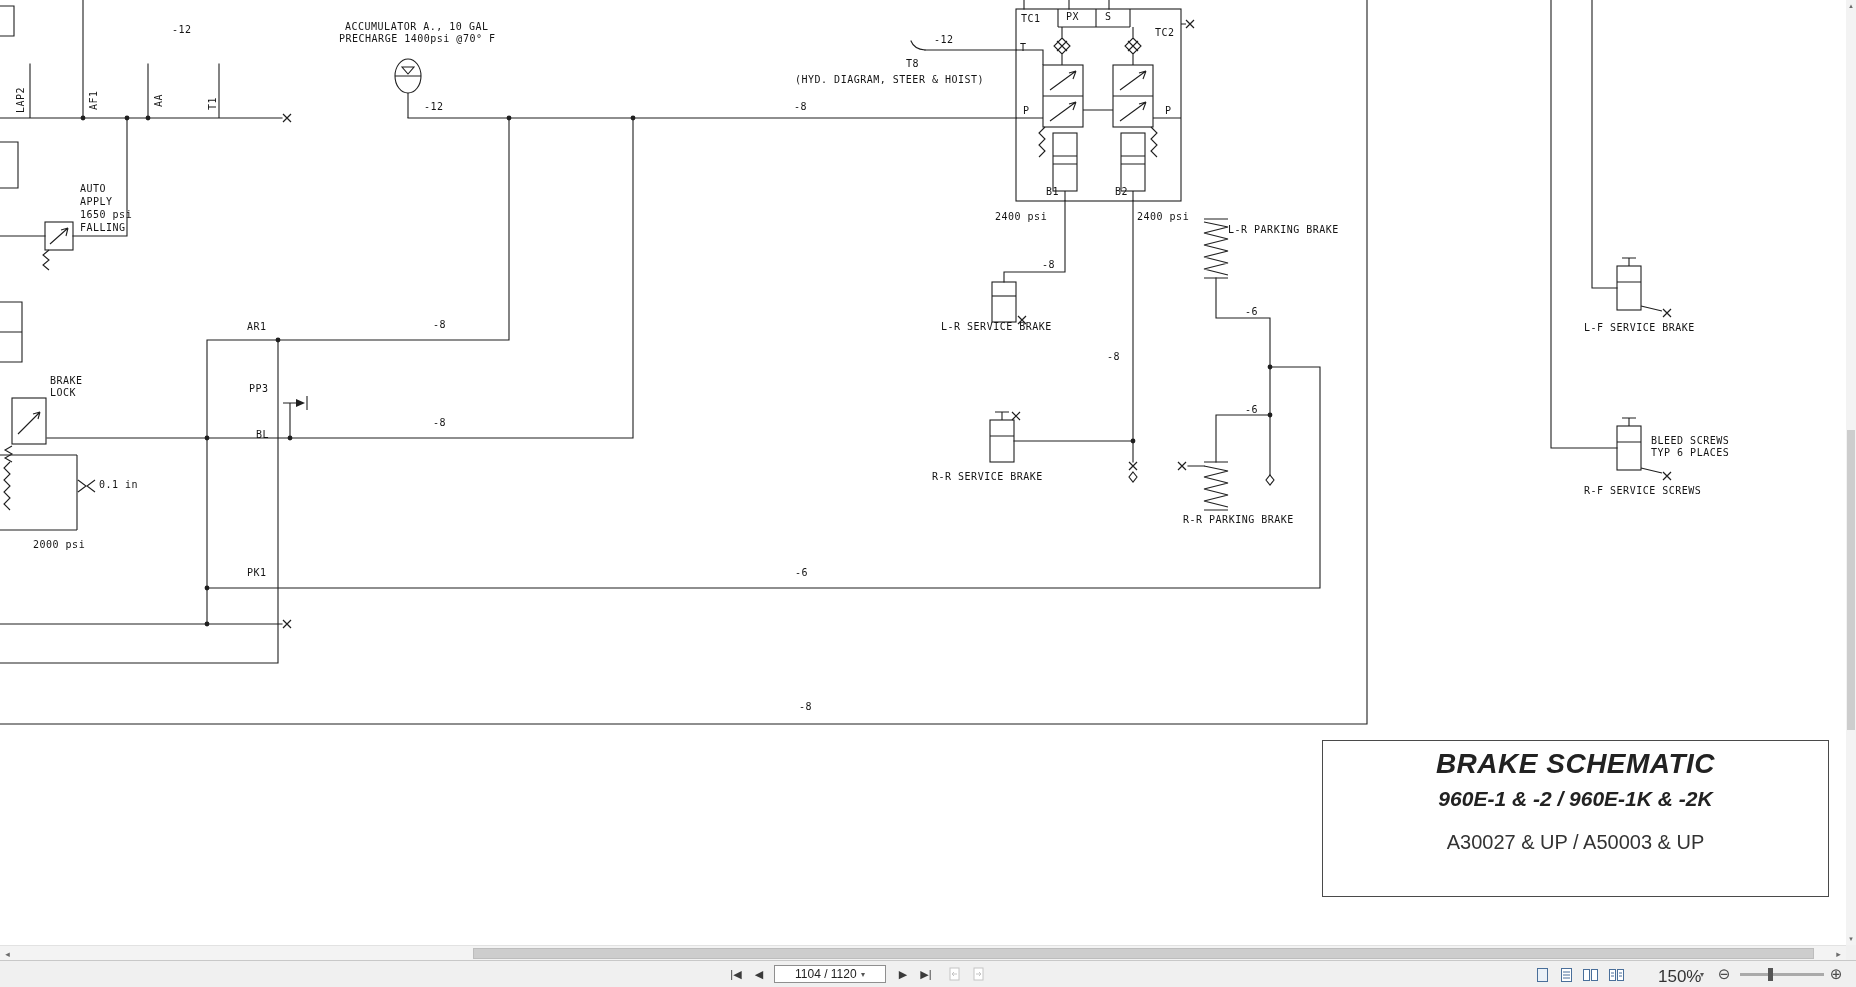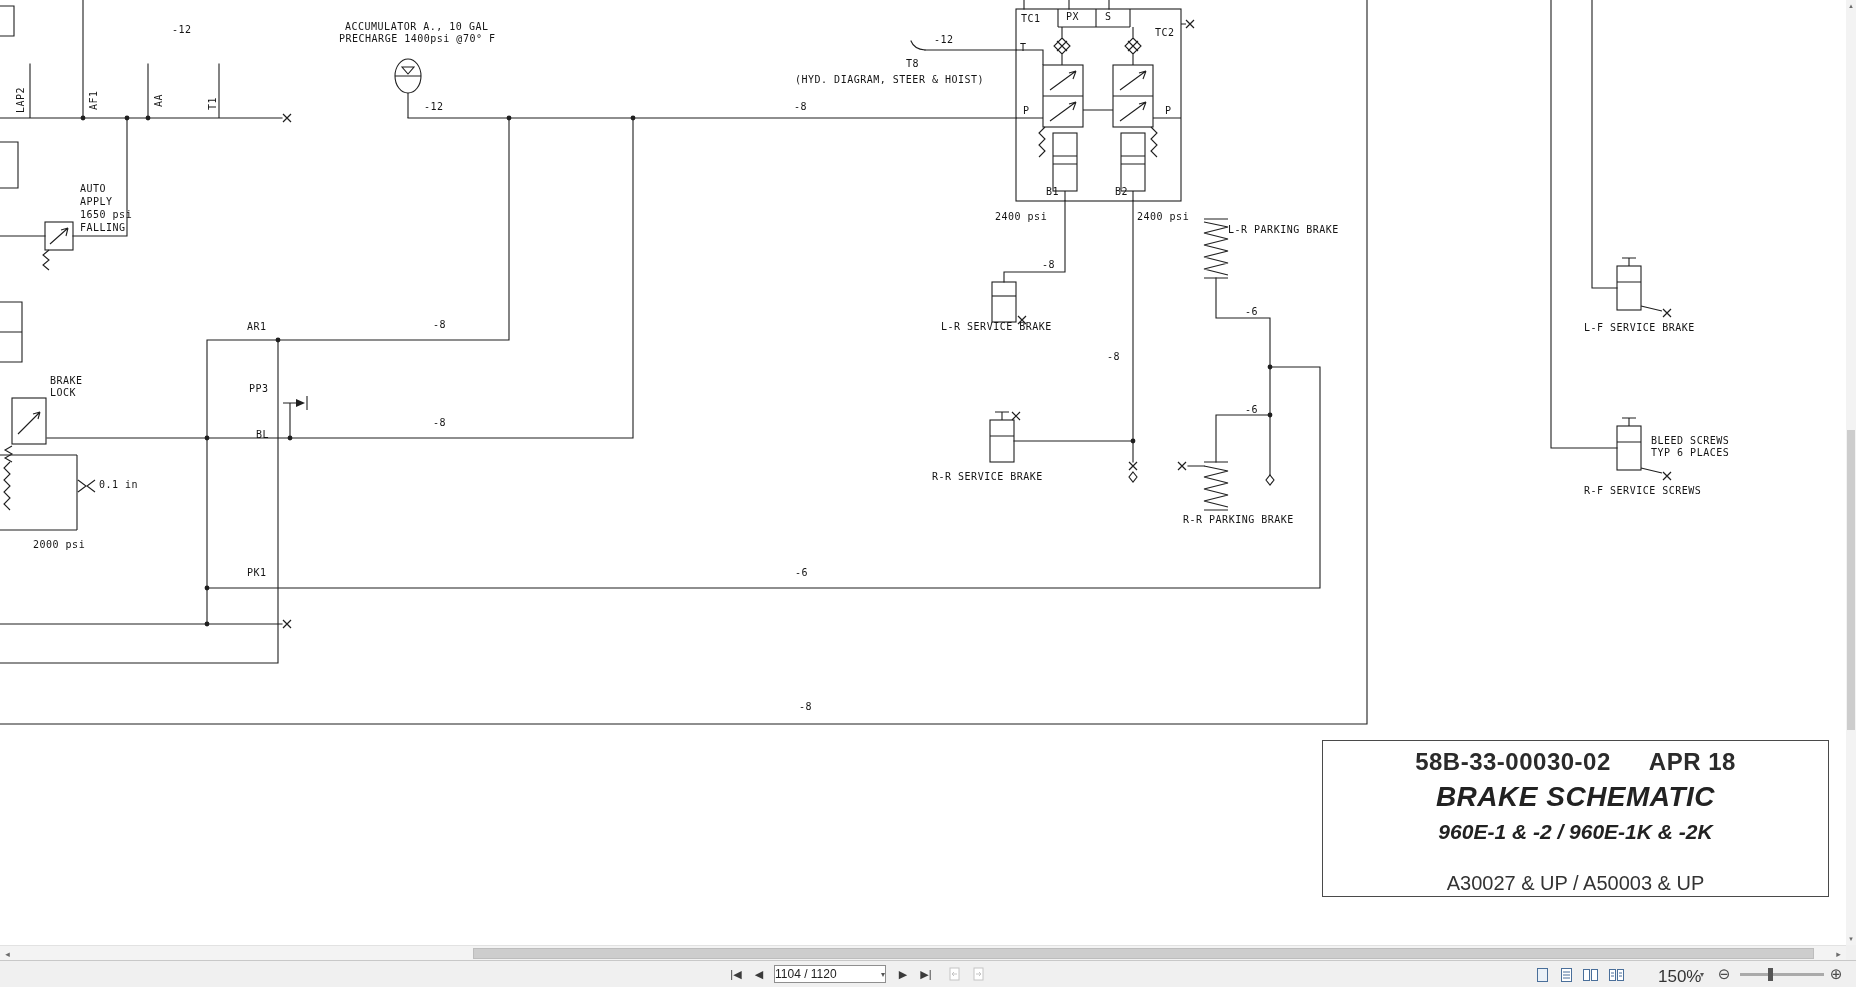--- a/index.html
+++ b/index.html
@@ -13,21 +13,21 @@
       letter-spacing:.5px;white-space:pre;}
   .sl.rot{transform:rotate(-90deg);transform-origin:0 0;}
   
   .titleblock{position:absolute;left:1322px;top:740px;width:507px;height:157px;
       border:1.5px solid #4a4a4a;background:#fff;display:flex;flex-direction:column;
       align-items:center;padding-top:7px;box-sizing:border-box;}
   .tb1{font:bold 24px "Liberation Sans",sans-serif;color:#2b2b2b;letter-spacing:.5px;margin-bottom:5px;}
   .tb1 .tbdate{margin-left:38px;}
   .tb2{font:bold italic 28px "Liberation Serif",serif;font-family:"Liberation Sans",sans-serif;
        font-style:italic;color:#222;margin-bottom:7px;letter-spacing:.5px;}
-  .tb3{font:bold italic 21px "Liberation Sans",sans-serif;font-style:italic;color:#222;margin-bottom:16px;}
+  .tb3{font:bold italic 21px "Liberation Sans",sans-serif;font-style:italic;color:#222;margin-bottom:8px;}
   .tb4{font:20px "Liberation Sans",sans-serif;color:#333;margin-top:12px;}
   
   .hscroll{position:absolute;left:0;top:945px;width:1846px;height:15px;background:#f3f3f3;
            border-top:1px solid #e2e2e2;box-sizing:border-box;}
   .hthumb{position:absolute;left:473px;top:2px;width:1341px;height:11px;background:#cdcdcd;border:1px solid #bdbdbd;box-sizing:border-box;}
   .sb-btn{position:absolute;top:0;width:15px;height:15px;display:flex;align-items:center;justify-content:center;
           color:#6b6b6b;font-size:9px;background:#f3f3f3;}
   .sb-btn.left{left:0;} .sb-btn.right{right:0;}
   .vscroll{position:absolute;left:1846px;top:0;width:10px;height:945px;background:#f3f3f3;}
   .vbtn{position:absolute;left:0;width:10px;height:12px;display:flex;align-items:center;justify-content:center;
@@ -35,21 +35,21 @@
   .vbtn.up{top:0;} .vbtn.down{bottom:0;}
   .vthumb{position:absolute;left:1px;top:430px;width:8px;height:300px;background:#cdcdcd;}
   .sb-corner{position:absolute;left:1846px;top:945px;width:10px;height:15px;background:#f0f0f0;}
   
   .toolbar{position:absolute;left:0;top:960px;width:1856px;height:27px;background:#f0f0f0;
            border-top:1px solid #c8c8c8;box-sizing:border-box;}
   .tbtn{position:absolute;top:0;height:26px;display:flex;align-items:center;justify-content:center;
         color:#3a3a3a;font-size:11px;cursor:default;}
   .page-box{position:absolute;left:774px;top:4px;width:112px;height:18px;background:#fff;
             border:1px solid #8f8f8f;box-sizing:border-box;display:flex;align-items:center;
-            font-size:12px;color:#222;padding:0 0;justify-content:space-between;}
+            font-size:12px;color:#222;padding:0 20px;justify-content:space-between;}
   .page-box .caret{font-size:8px;color:#555;}
   .zoomtxt{position:absolute;left:1658px;top:6px;font-size:17px;color:#333;}
   .caret-btn{position:absolute;top:9px;font-size:8px;color:#555;}
   .zoomglyph{font-size:15px;color:#4a4a4a;}
   .slider{position:absolute;left:1740px;top:12px;width:84px;height:3px;background:#aaa;}
   .slider .knob{position:absolute;left:28px;top:-5px;width:5px;height:13px;background:#555;}
   .icbtn{position:absolute;top:5px;width:18px;height:17px;display:flex;align-items:center;justify-content:center;}
 </style>
 </head>
 <body>
@@ -256,23 +256,20 @@
     <div class="sl" style="left:33px;top:539px">2000 psi</div>
     <div class="sl" style="left:247px;top:567px">PK1</div>
     <div class="sl" style="left:795px;top:567px">-6</div>
     <div class="sl" style="left:799px;top:701px">-8</div>
     <div class="sl" style="left:1584px;top:322px">L-F SERVICE BRAKE</div>
     <div class="sl" style="left:1651px;top:435px">BLEED SCREWS</div>
     <div class="sl" style="left:1651px;top:447px">TYP 6 PLACES</div>
     <div class="sl" style="left:1584px;top:485px">R-F SERVICE SCREWS</div>
 
     <div class="titleblock">
-      <div class="tb1">
-        <span>58B-33-00030-02</span><span class="tbdate">APR 18</span>
-      </div>
       <div class="tb2">BRAKE SCHEMATIC</div>
       <div class="tb3">960E-1 &amp; -2 / 960E-1K &amp; -2K</div>
       <div class="tb4">A30027 &amp; UP / A50003 &amp; UP</div>
     </div>
   </div>
 
   <div class="hscroll">
     <div class="sb-btn left">
         <span>◂</span>
       </div>

